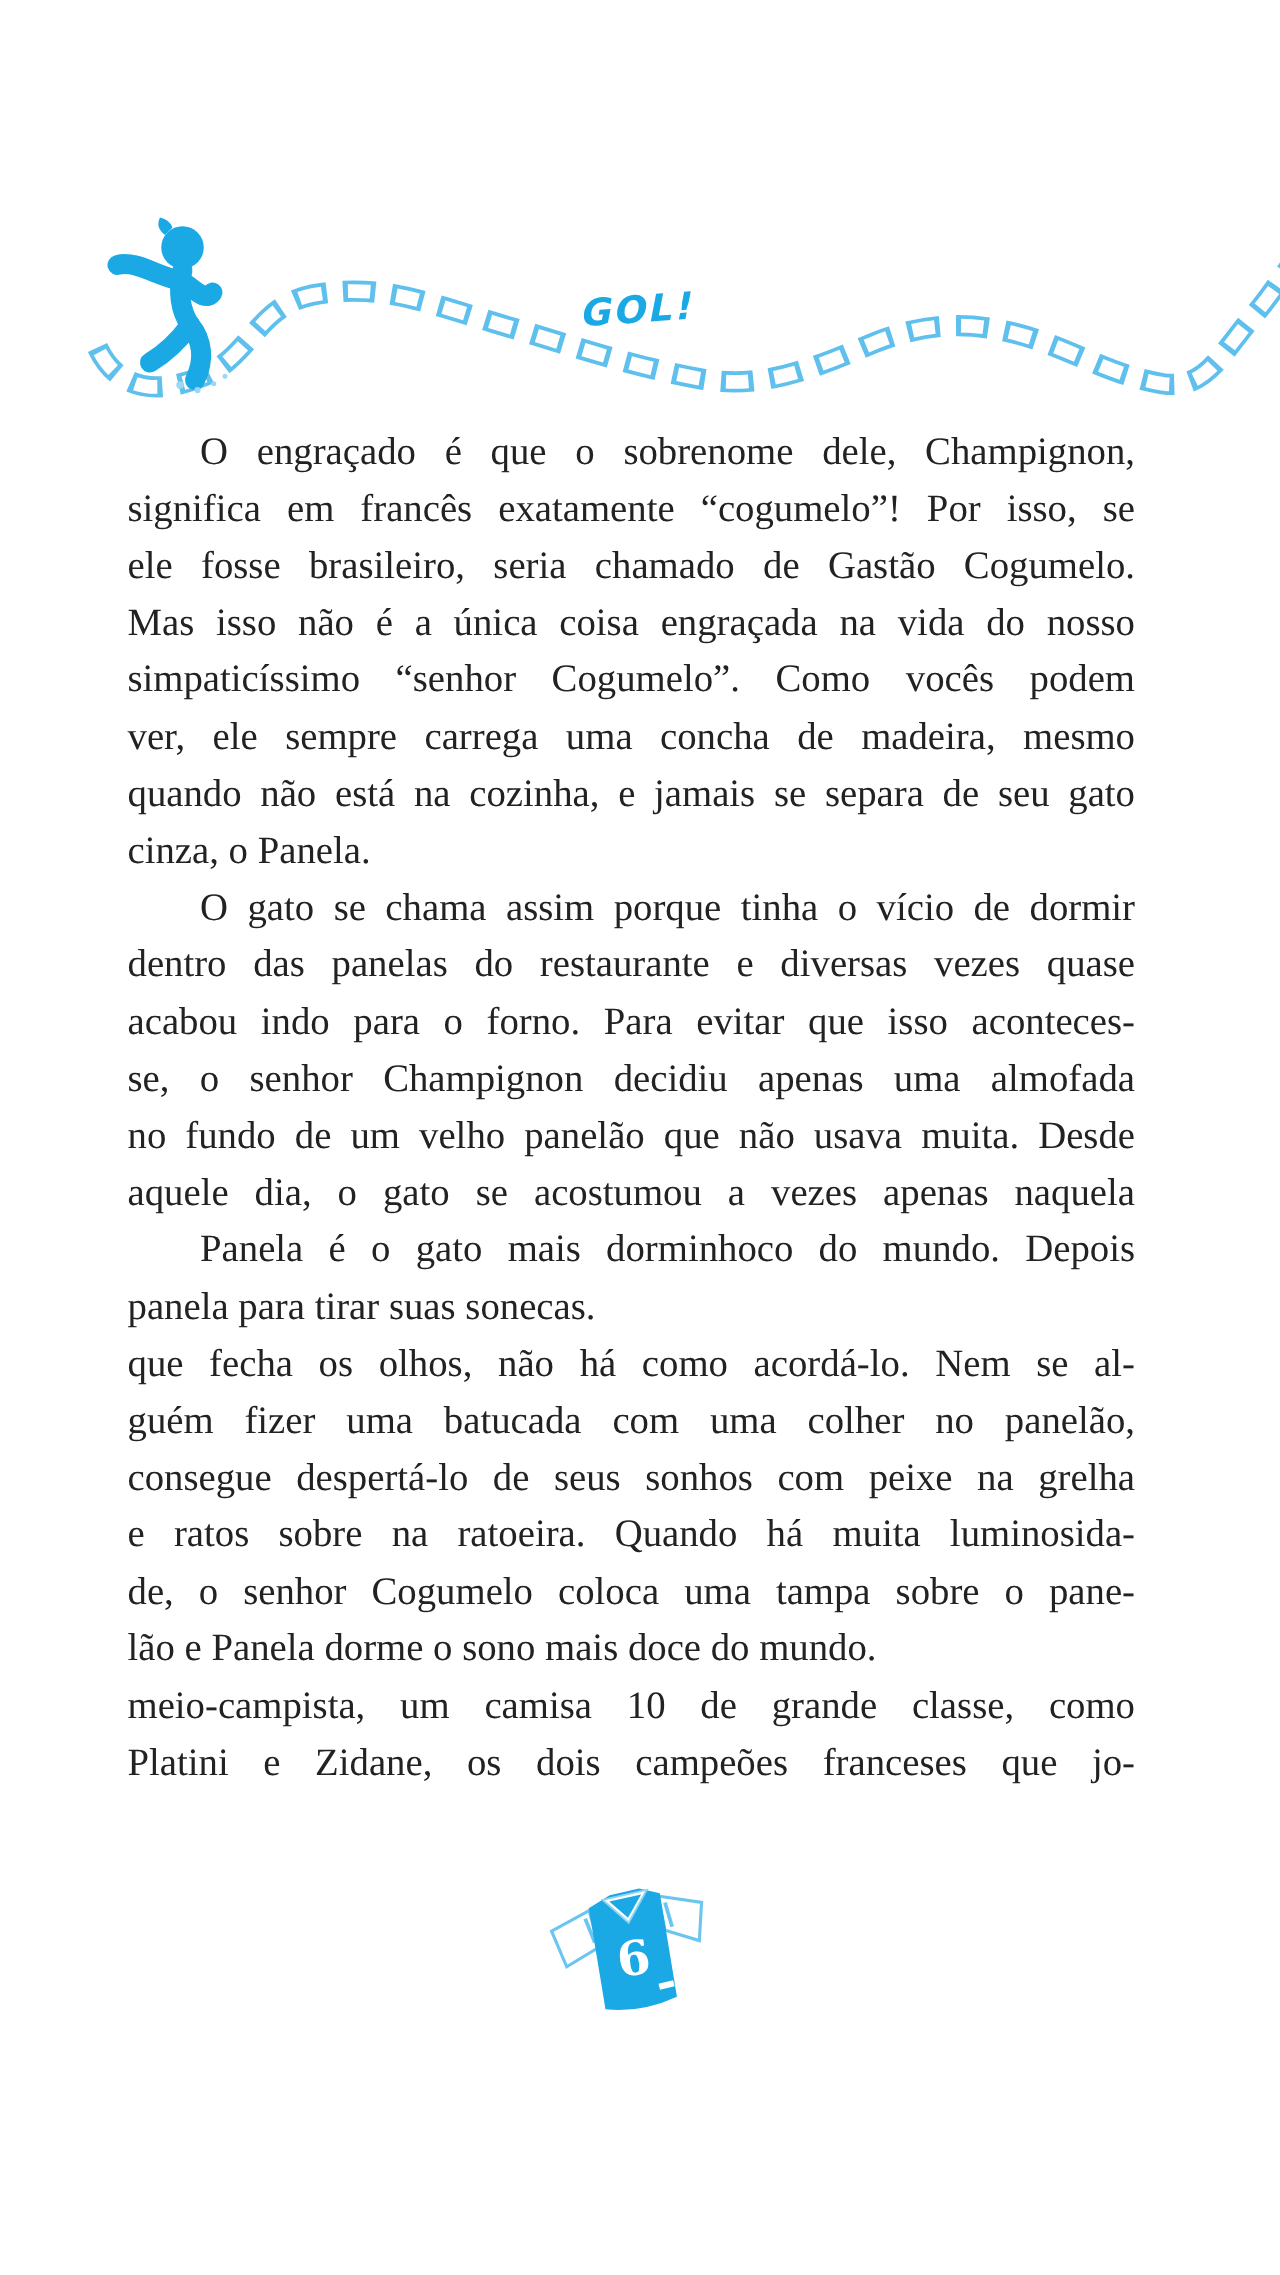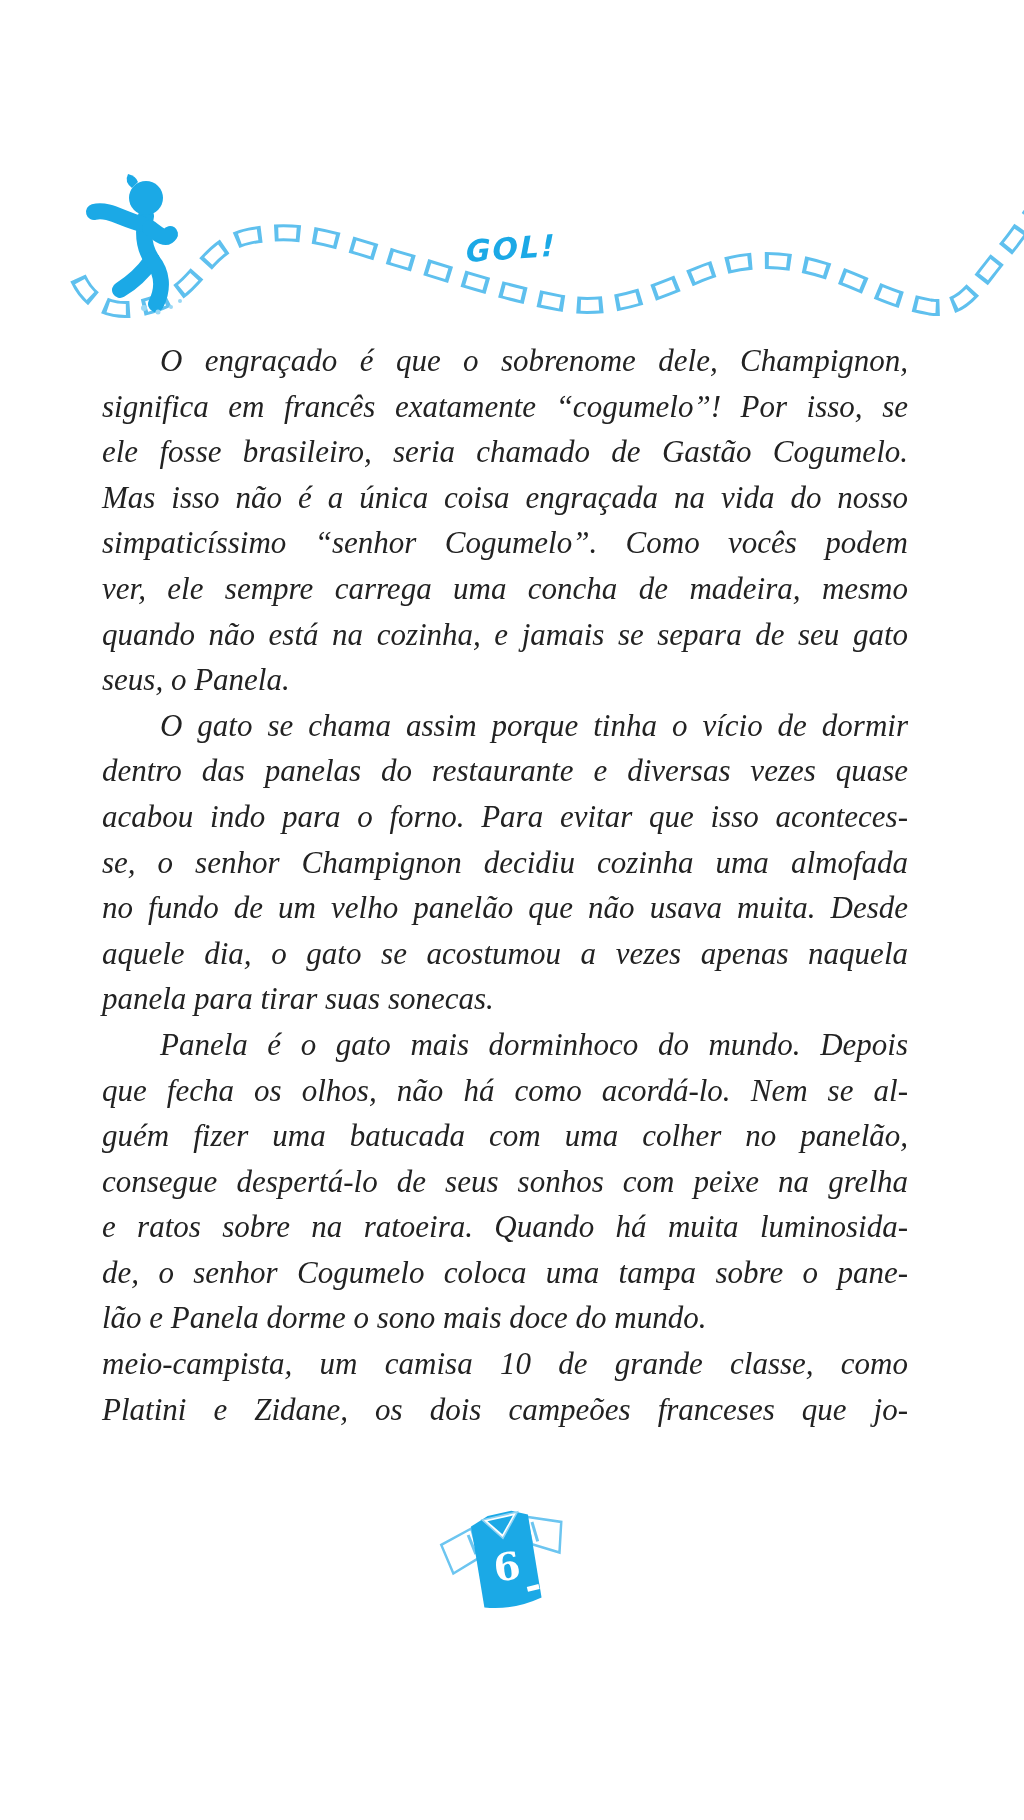--- a/index.html
+++ b/index.html
@@ -20,21 +20,21 @@
     font-weight:bold;font-style:italic;
     font-size:30px;letter-spacing:2px;
     transform:rotate(-4deg) skewX(-4deg);
     transform-origin:left bottom;
   }
   
   .body-text{
     position:absolute;left:102px;top:338px;width:806px;
     font-size:31px;line-height:45.6px;color:#222222;
   }
-  .line{white-space:nowrap;font-style:italic;}
+  .line{white-space:nowrap;}
   .line.just{text-align:justify;text-align-last:justify;}
   .line.indent{text-indent:58px;}
   
   .jersey-wrap{
     position:absolute;left:436px;top:1490px;width:140px;height:140px;
     transform:rotate(-8deg);transform-origin:50% 50%;
   }
   .jersey-number{
     font-family:"DejaVu Serif","Liberation Serif",serif;
     font-weight:bold;
@@ -83,29 +83,29 @@
   </div>
 
   <div class="body-text" style="color: rgb(34, 34, 34);">
       <div class="line indent just">O engraçado é que o sobrenome dele, Champignon,</div>
       <div class="line just">significa em francês exatamente “cogumelo”! Por isso, se</div>
       <div class="line just">ele fosse brasileiro, seria chamado de Gastão Cogumelo.</div>
       <div class="line just">Mas isso não é a única coisa engraçada na vida do nosso</div>
       <div class="line just">simpaticíssimo “senhor Cogumelo”. Como vocês podem</div>
       <div class="line just">ver, ele sempre carrega uma concha de madeira, mesmo</div>
       <div class="line just">quando não está na cozinha, e jamais se separa de seu gato</div>
-      <div class="line">seus, o Panela.</div>
+      <div class="line">cinza, o Panela.</div>
       <div class="line indent just">O gato se chama assim porque tinha o vício de dormir</div>
       <div class="line just">dentro das panelas do restaurante e diversas vezes quase</div>
       <div class="line just">acabou indo para o forno. Para evitar que isso aconteces-</div>
-      <div class="line just">se, o senhor Champignon decidiu cozinha uma almofada</div>
+      <div class="line just">se, o senhor Champignon decidiu apenas uma almofada</div>
       <div class="line just">no fundo de um velho panelão que não usava muita. Desde</div>
       <div class="line just">aquele dia, o gato se acostumou a vezes apenas naquela</div>
+      <div class="line indent just">Panela é o gato mais dorminhoco do mundo. Depois</div>
       <div class="line">panela para tirar suas sonecas.</div>
-      <div class="line indent just">Panela é o gato mais dorminhoco do mundo. Depois</div>
       <div class="line just">que fecha os olhos, não há como acordá-lo. Nem se al-</div>
       <div class="line just">guém fizer uma batucada com uma colher no panelão,</div>
       <div class="line just">consegue despertá-lo de seus sonhos com peixe na grelha</div>
       <div class="line just">e ratos sobre na ratoeira. Quando há muita luminosida-</div>
       <div class="line just">de, o senhor Cogumelo coloca uma tampa sobre o pane-</div>
       <div class="line">lão e Panela dorme o sono mais doce do mundo.</div>
       <div class="line just">meio-campista, um camisa 10 de grande classe, como</div>
       <div class="line just">Platini e Zidane, os dois campeões franceses que jo-</div>
     </div>
 

